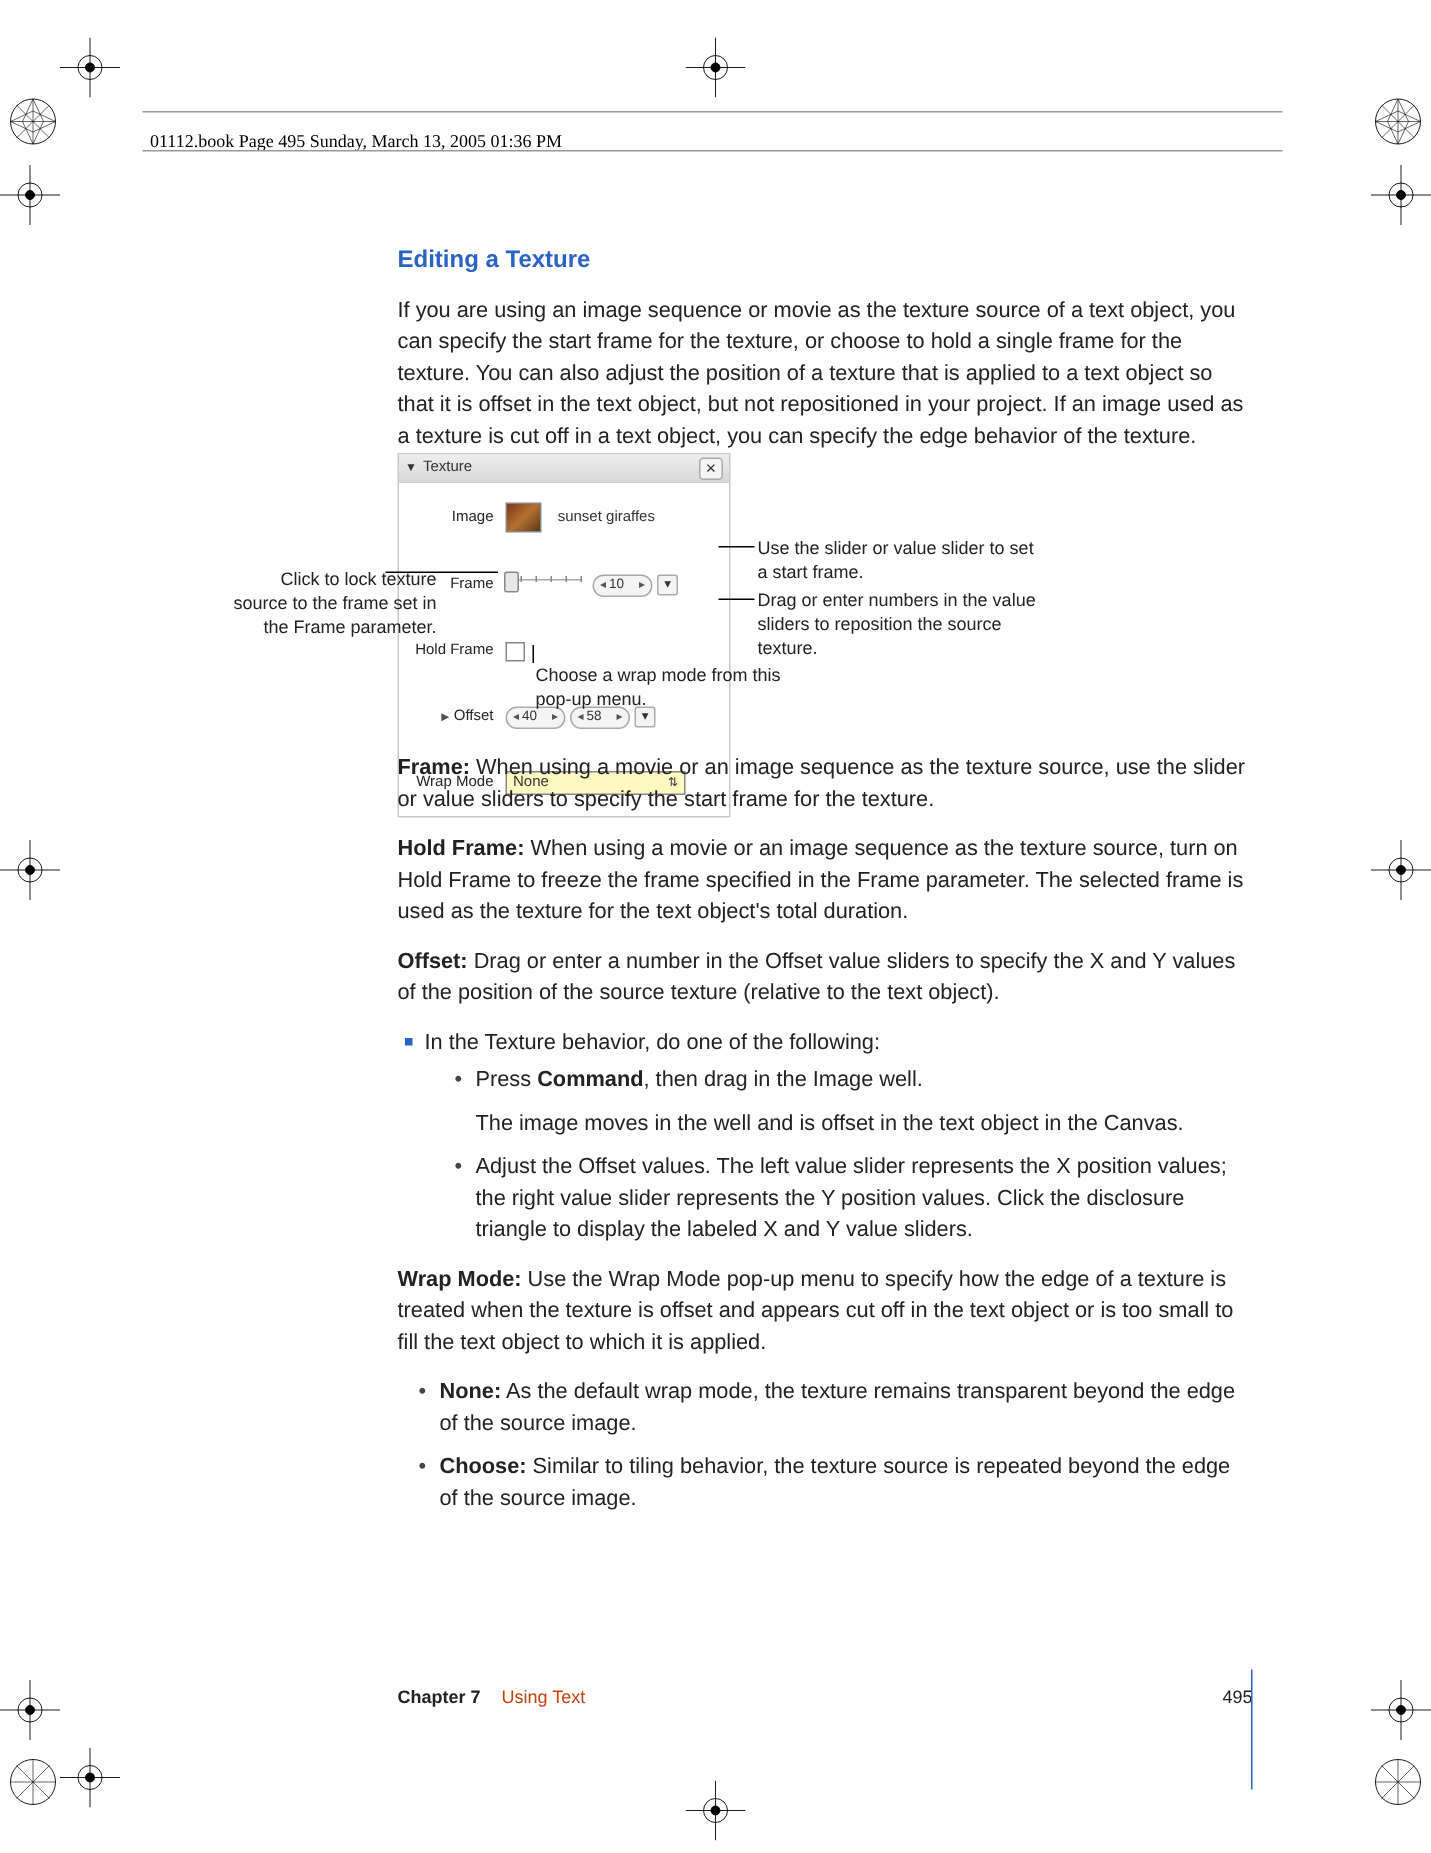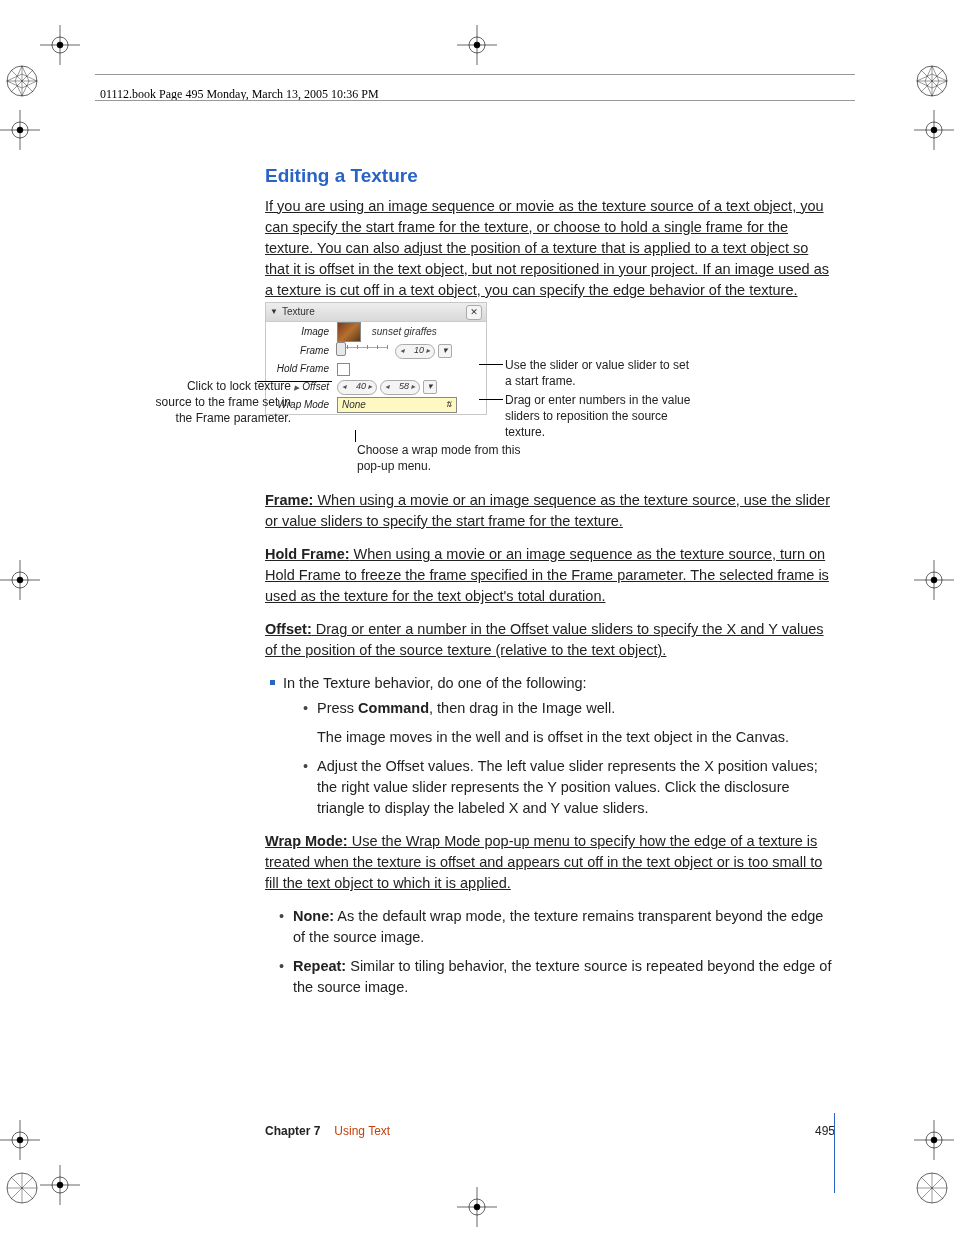--- a/index.html
+++ b/index.html
@@ -44,24 +44,24 @@
   }
   .content {
     position: absolute;
     left: 265px;
     top: 162px;
     width: 570px;
   }
   .section-title {
     color: #2a63c6;
     font-weight: 600;
-    font-size: 19px;
+    font-size: 16px;
     margin-bottom: 6px;
   }
-  p { margin: 0 0 12px 0; text-align: left; text-decoration: underline; }
+  p { margin: 12px 0 12px 0; text-align: left; }
   .bold { font-weight: 700; }
   .figure-block {
     position: absolute;
     left: 265px;
     top: 302px;
     width: 570px;
     height: 180px;
   }
   .panel {
     position: absolute;
@@ -89,23 +89,22 @@
     border:1px solid #aaa;
     border-radius:3px;
     display:flex;align-items:center;justify-content:center;
     font-size:9px;
     background:#f5f5f5;
   }
   .panel-row {
     display: grid;
     grid-template-columns: 65px 1fr;
     align-items: center;
-    padding: 0 6px;
+    padding: 13px 6px;
     min-height: 18px;
-    font-style: italic;
   }
   .panel-row .lab { text-align: right; padding-right: 8px; color:#222; font-size:10px;}
   .panel-row .lab.withtri::before { content:"\25B6"; font-size:7px; margin-right:3px; color:#555;}
   .swatch {
     width:22px;height:18px;
     border:1px solid #888;
     background: linear-gradient(135deg,#7a3a1a 0%, #b67030 50%, #5a3a1a 100%);
     display:inline-block;
     vertical-align:middle;
   }
@@ -134,21 +133,21 @@
     display:inline-flex;
     align-items:center;
     border:1px solid #aaa;
     border-radius:9px;
     height:13px;
     background:#f4f4f4;
     font-size:9px;
     padding:0 2px;
   }
   .vslider .arr { font-size:8px; color:#555; padding:0 2px;}
-  .vslider .num { width:18px; text-align:right;}
+  .vslider .num { width:18px; text-align:left;}
   .mini-btn {
     width:12px;height:12px;border:1px solid #aaa;border-radius:2px;
     display:flex;align-items:center;justify-content:center;font-size:9px;background:#f4f4f4;
   }
   .checkbox { width:11px;height:11px;border:1px solid #888;background:#fff;}
   .dropdown {
     height:14px;border:1px solid #888;background:#fef9c3;
     display:flex;align-items:center;padding:0 4px;font-size:10px;
     width:110px;position:relative;
   }
@@ -381,21 +380,21 @@
         <g stroke="#000" stroke-width="0.6" fill="none">
           <circle cx="20" cy="20" r="8"></circle>
           <circle cx="20" cy="20" r="3" fill="#000"></circle>
           <line x1="20" y1="0" x2="20" y2="40"></line>
           <line x1="0" y1="20" x2="40" y2="20"></line>
         </g>
       </svg>
   </div>
 
   <div class="header-rule"></div>
-  <div class="header-line">01112.book  Page 495  Monday, March 13, 2005  10:36 PM</div>
+  <div class="header-line">01112.book  Page 495  Sunday, March 13, 2005  01:36 PM</div>
   <div class="header-rule2"></div>
 
   <div class="content">
     <div class="section-title">Editing a Texture</div>
     <p>If you are using an image sequence or movie as the texture source of a text object, you can specify the start frame for the texture, or choose to hold a single frame for the texture. You can also adjust the position of a texture that is applied to a text object so that it is offset in the text object, but not repositioned in your project. If an image used as a texture is cut off in a text object, you can specify the edge behavior of the texture.</p>
   </div>
 
   <div class="figure-block">
     <div class="panel">
       <div class="panel-header">
@@ -498,21 +497,21 @@
           </li>
           <li><span>Adjust the Offset values. The left value slider represents the X position values; the right value slider represents the Y position values. Click the disclosure triangle to display the labeled X and Y value sliders.</span></li>
         </ul>
       </li>
     </ul>
 
     <p><span class="bold">Wrap Mode:</span><span>  Use the Wrap Mode pop-up menu to specify how the edge of a texture is treated when the texture is offset and appears cut off in the text object or is too small to fill the text object to which it is applied.</span></p>
 
     <ul class="dot-list" style="padding-left:28px;">
       <li><span class="bold">None:</span><span>  As the default wrap mode, the texture remains transparent beyond the edge of the source image.</span></li>
-      <li><span class="bold">Repeat:</span><span>  Similar to tiling behavior, the texture source is repeated beyond the edge of the source image.</span></li>
+      <li><span class="bold">Choose:</span><span>  Similar to tiling behavior, the texture source is repeated beyond the edge of the source image.</span></li>
     </ul>
   </div>
 
   <div class="footer">
     <span class="chap">Chapter 7</span>
     <span class="title">Using Text</span>
     <span class="pnum">495</span>
   </div>
   <div class="footer-rule"></div>
 

